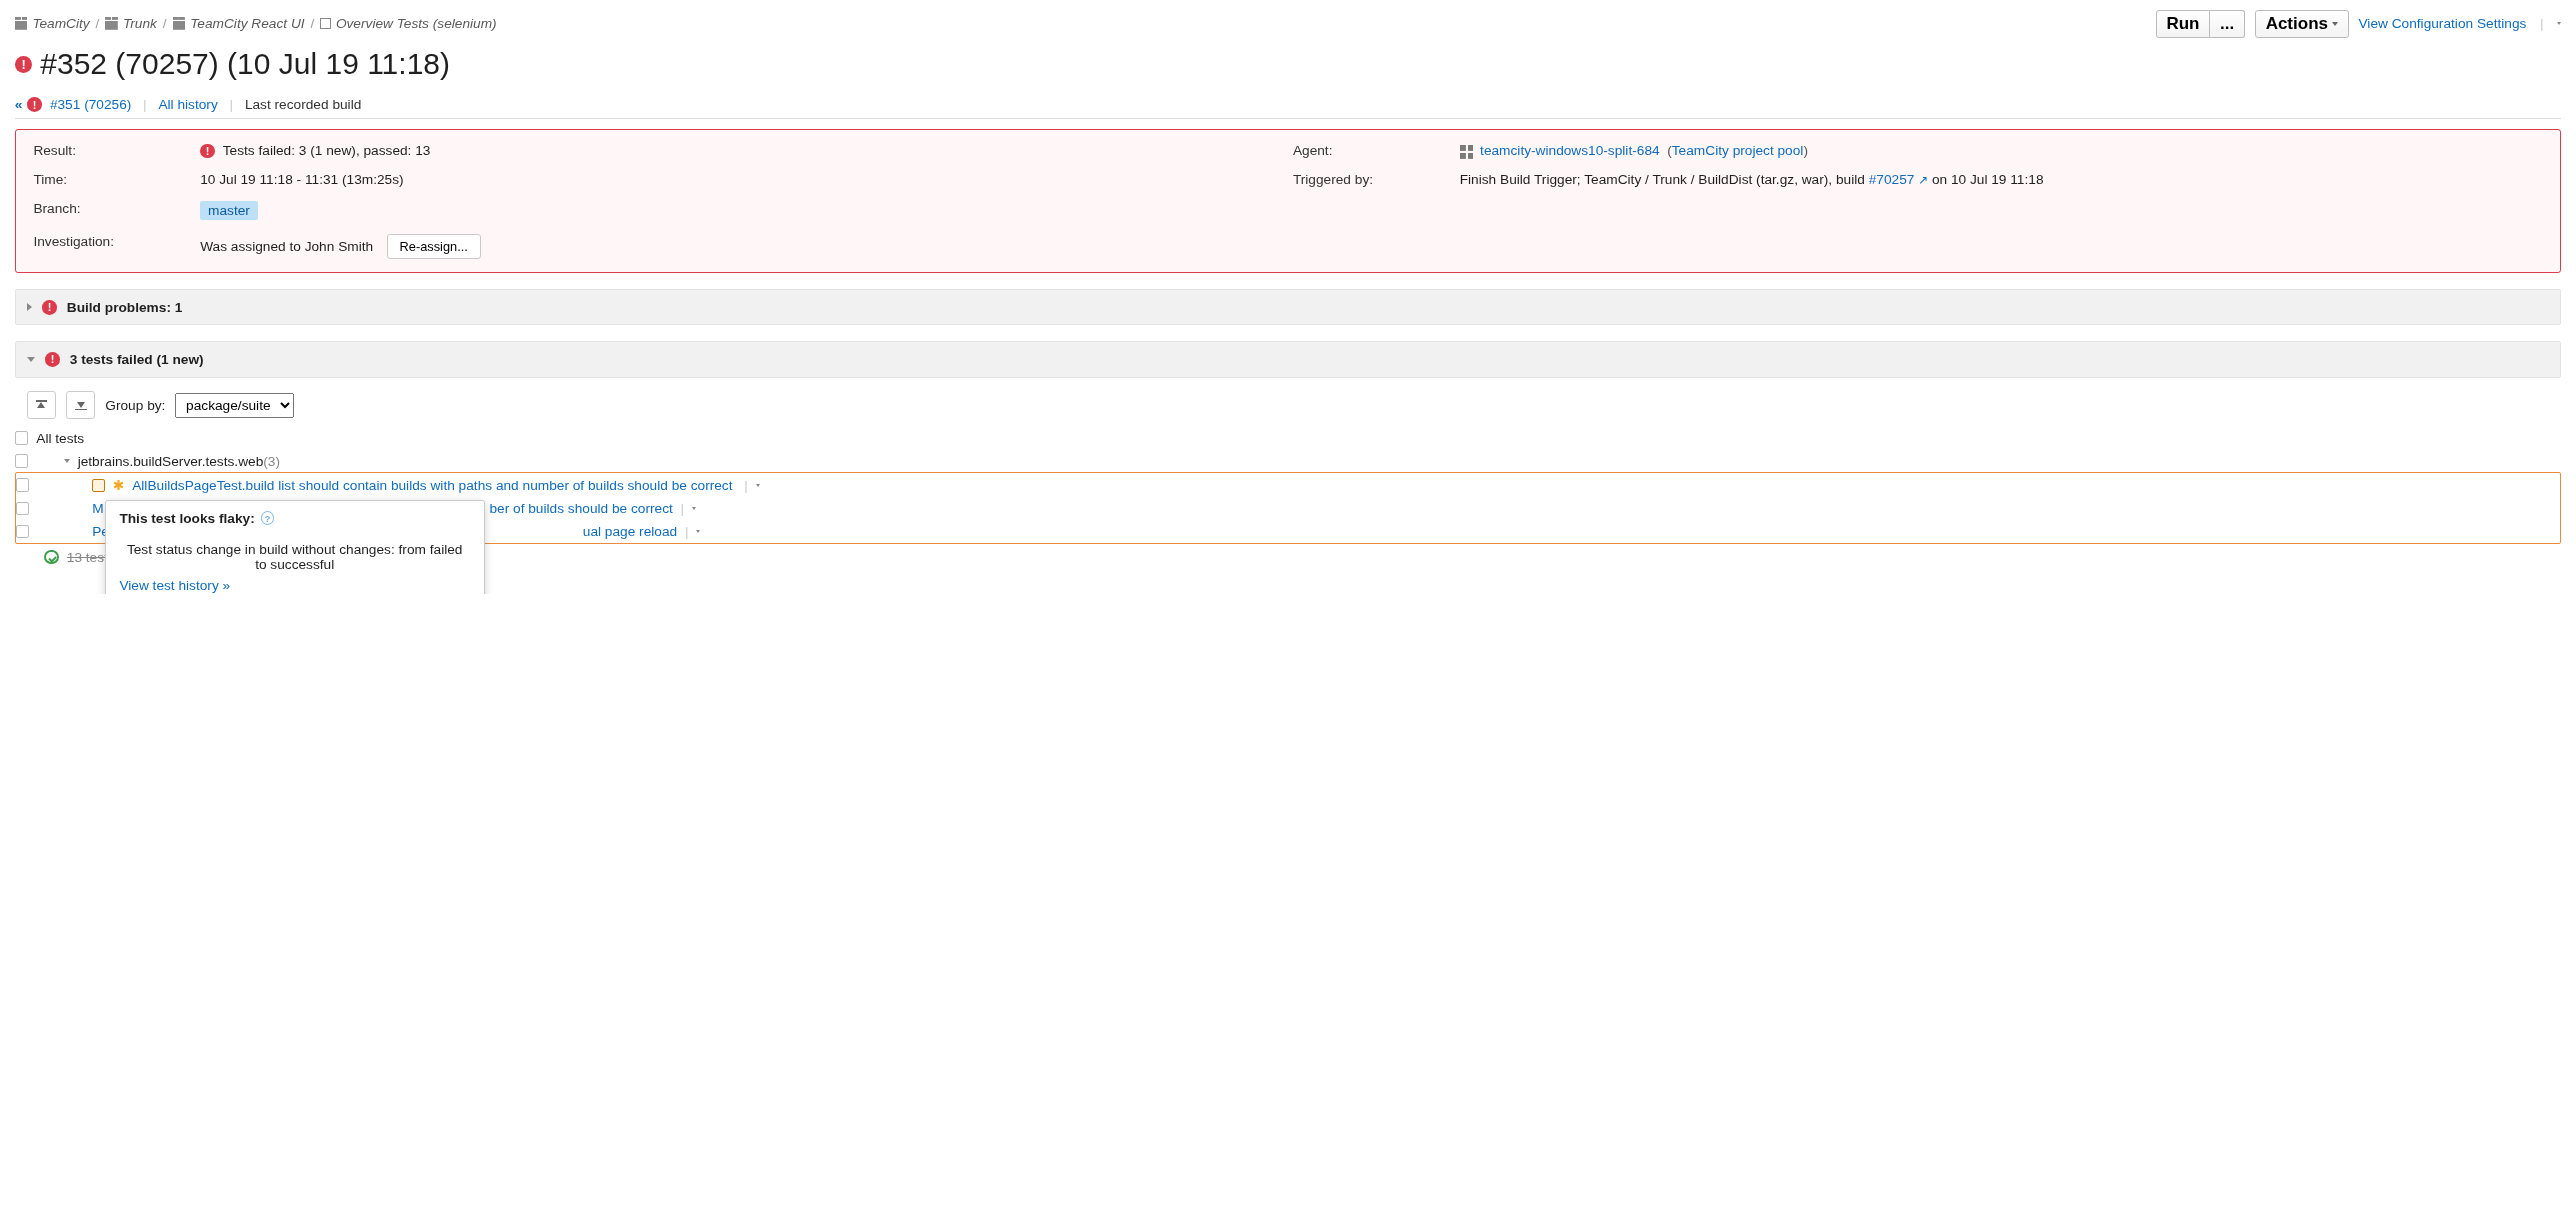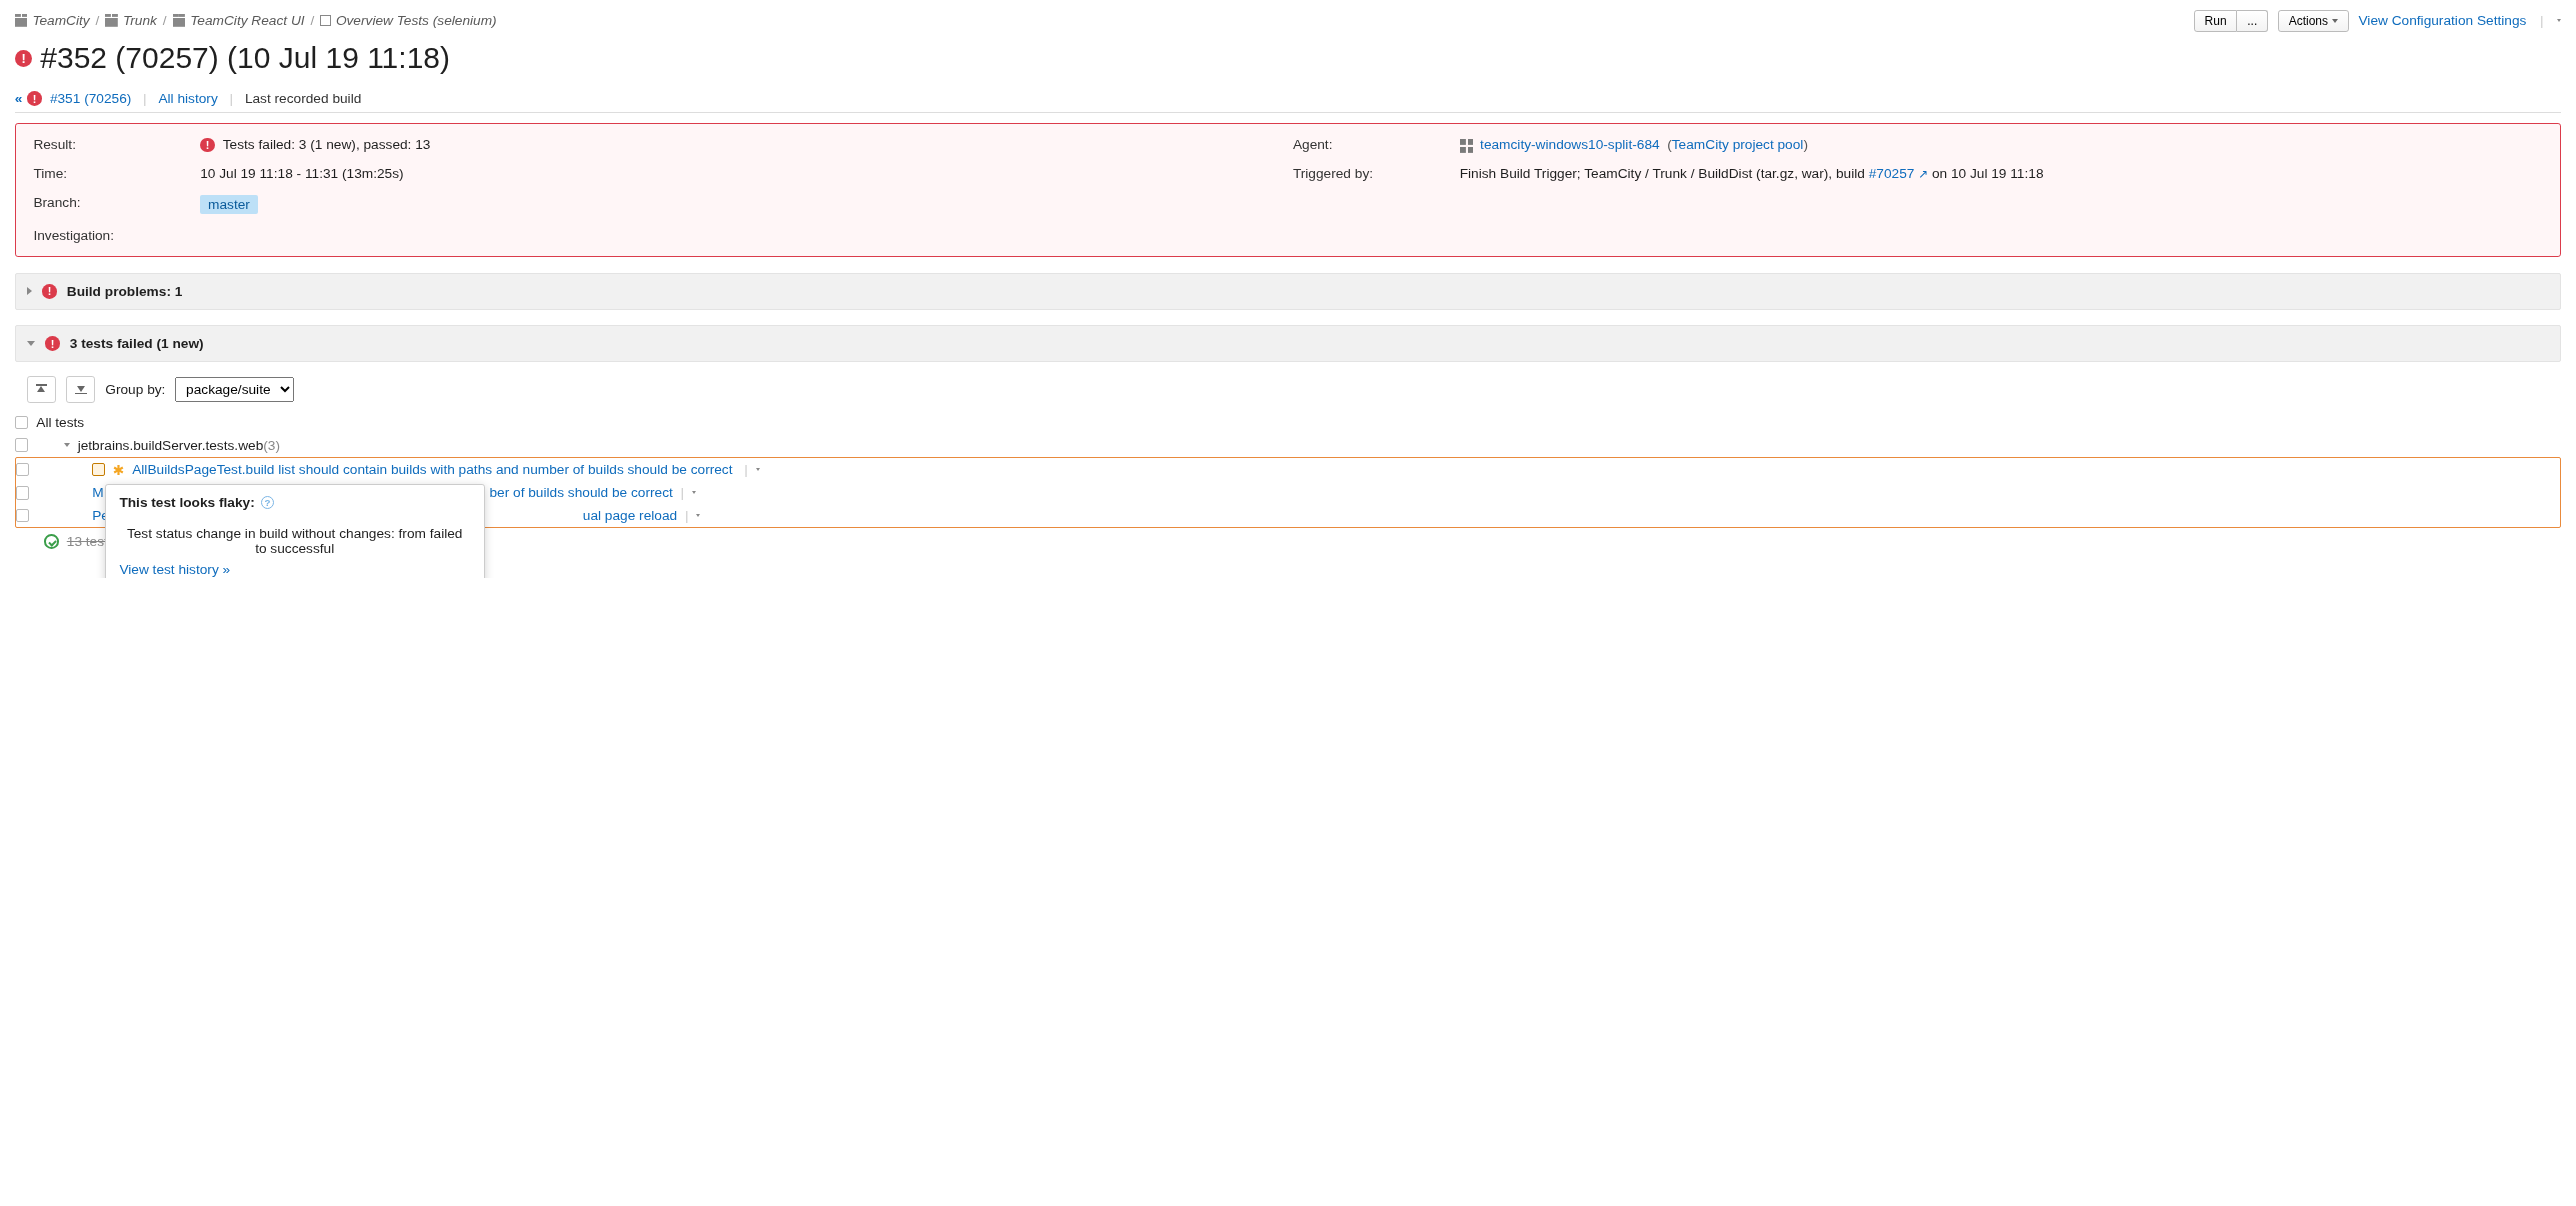--- a/index.html
+++ b/index.html
@@ -15,21 +15,21 @@
   .bc-sep { color: #9c9c9c; }
   .project-icon { width: 12.8px; height: 12.8px; display: inline-block; }
   .project-icon::before { content: ""; display: block; width: 12.8px; height: 12.8px; background:
     linear-gradient(#888,#888) 0 0/5.9px 2.9px no-repeat,
     linear-gradient(#888,#888) 6.9px 0/5.9px 2.9px no-repeat,
     linear-gradient(#888,#888) 0 3.9px/12.8px 8.8px no-repeat; }
   .bc-square { width: 10.8px; height: 10.8px; border: 1.5px solid #888; display: inline-block; }
 
   .actions-row { display: flex; align-items: center; gap: 9.8px; }
   .btn-group { display: inline-flex; }
-  .btn { background: linear-gradient(#fff,#f3f3f3); border: 1px solid #bbb; border-radius: 2.9px; padding: 2.9px 9.8px; font-size: 12px; cursor: pointer; display: inline-flex; align-items: center; gap: 3.9px; }
+  .btn { background: linear-gradient(#fff,#f3f3f3); border: 1px solid #bbb; border-radius: 2.9px; padding: 2.9px 9.8px; font-size: 17px; cursor: pointer; display: inline-flex; align-items: center; gap: 3.9px; font-weight: bold; }
   .btn + .btn { border-left: none; border-top-left-radius: 0; border-bottom-left-radius: 0; }
   .btn:first-child:not(:only-child) { border-top-right-radius: 0; border-bottom-right-radius: 0; }
   .caret { width: 0; height: 0; border-left: 3.9px solid transparent; border-right: 3.9px solid transparent; border-top: 4.9px solid #666; display: inline-block; }
   .small-caret { width: 0; height: 0; border-left: 2.9px solid transparent; border-right: 2.9px solid transparent; border-top: 3.9px solid #888; display: inline-block; vertical-align: middle; }
   .pipe { color: #ccc; margin: 0 3.9px; }
 
   
   .title-row { display: flex; align-items: center; gap: 7.9px; margin: 9.8px 0 15.7px 0; }
   .title-row h1 { font-size: 30px; font-weight: 400; }
   .error-circle { width: 17.7px; height: 17.7px; border-radius: 50%; background: #db3b4b; display: inline-flex; align-items: center; justify-content: center; color: #fff; font-weight: bold; font-size: 12.8px; flex-shrink: 0; }
@@ -184,20 +184,24 @@
       <div>
         <span>Finish Build Trigger; TeamCity / Trunk / BuildDist (tar.gz, war), build </span><a href="#">#70257</a> <span class="ext-link-icon">↗</span><span>  on 10 Jul 19 11:18</span>
       </div>
 
       <div class="summary-label">Branch:</div>
       <div><span class="branch-tag">master</span></div>
       <div></div>
         <div></div>
 
       <div class="summary-label">Investigation:</div>
+      <div>
+        <span>Was assigned to John Smith</span>
+        <button class="reassign-btn">Re-assign...</button>
+      </div>
       <div></div>
         <div></div>
     </div>
   </div>
 
   <div class="section-bar">
     <span class="expander closed"></span>
     <span class="error-circle sm">!</span>
     <span>Build problems: 1</span>
   </div>

